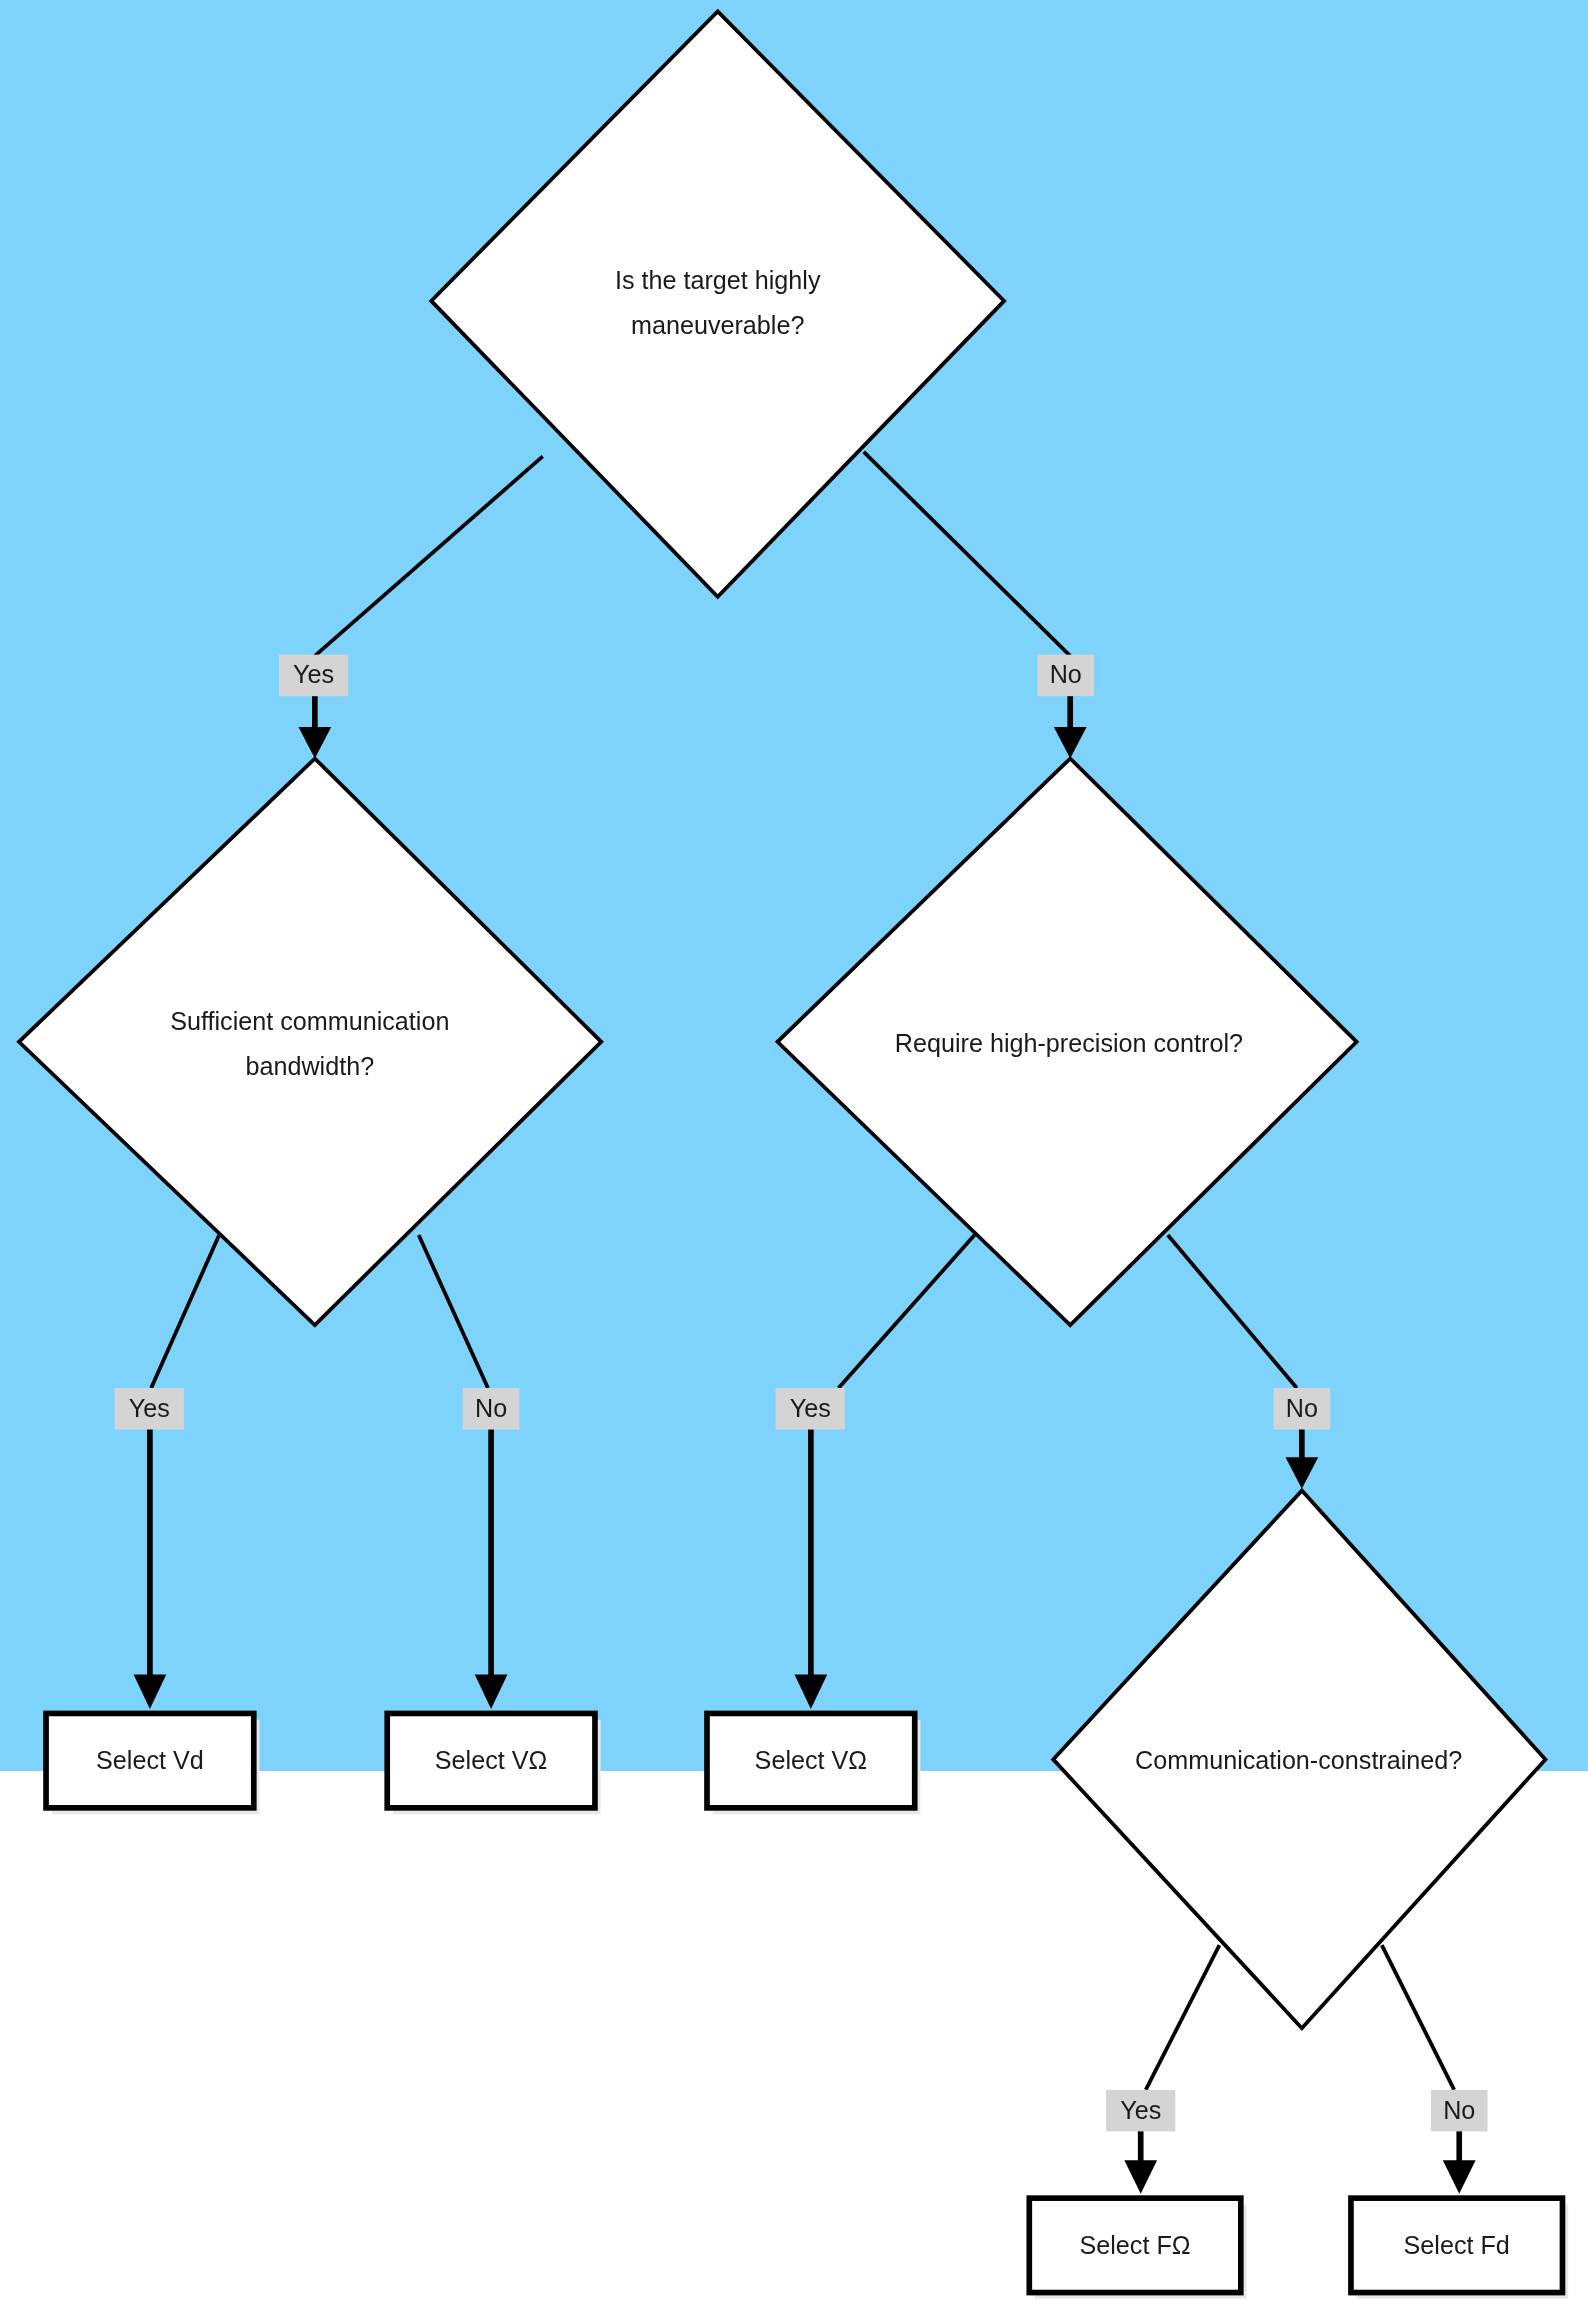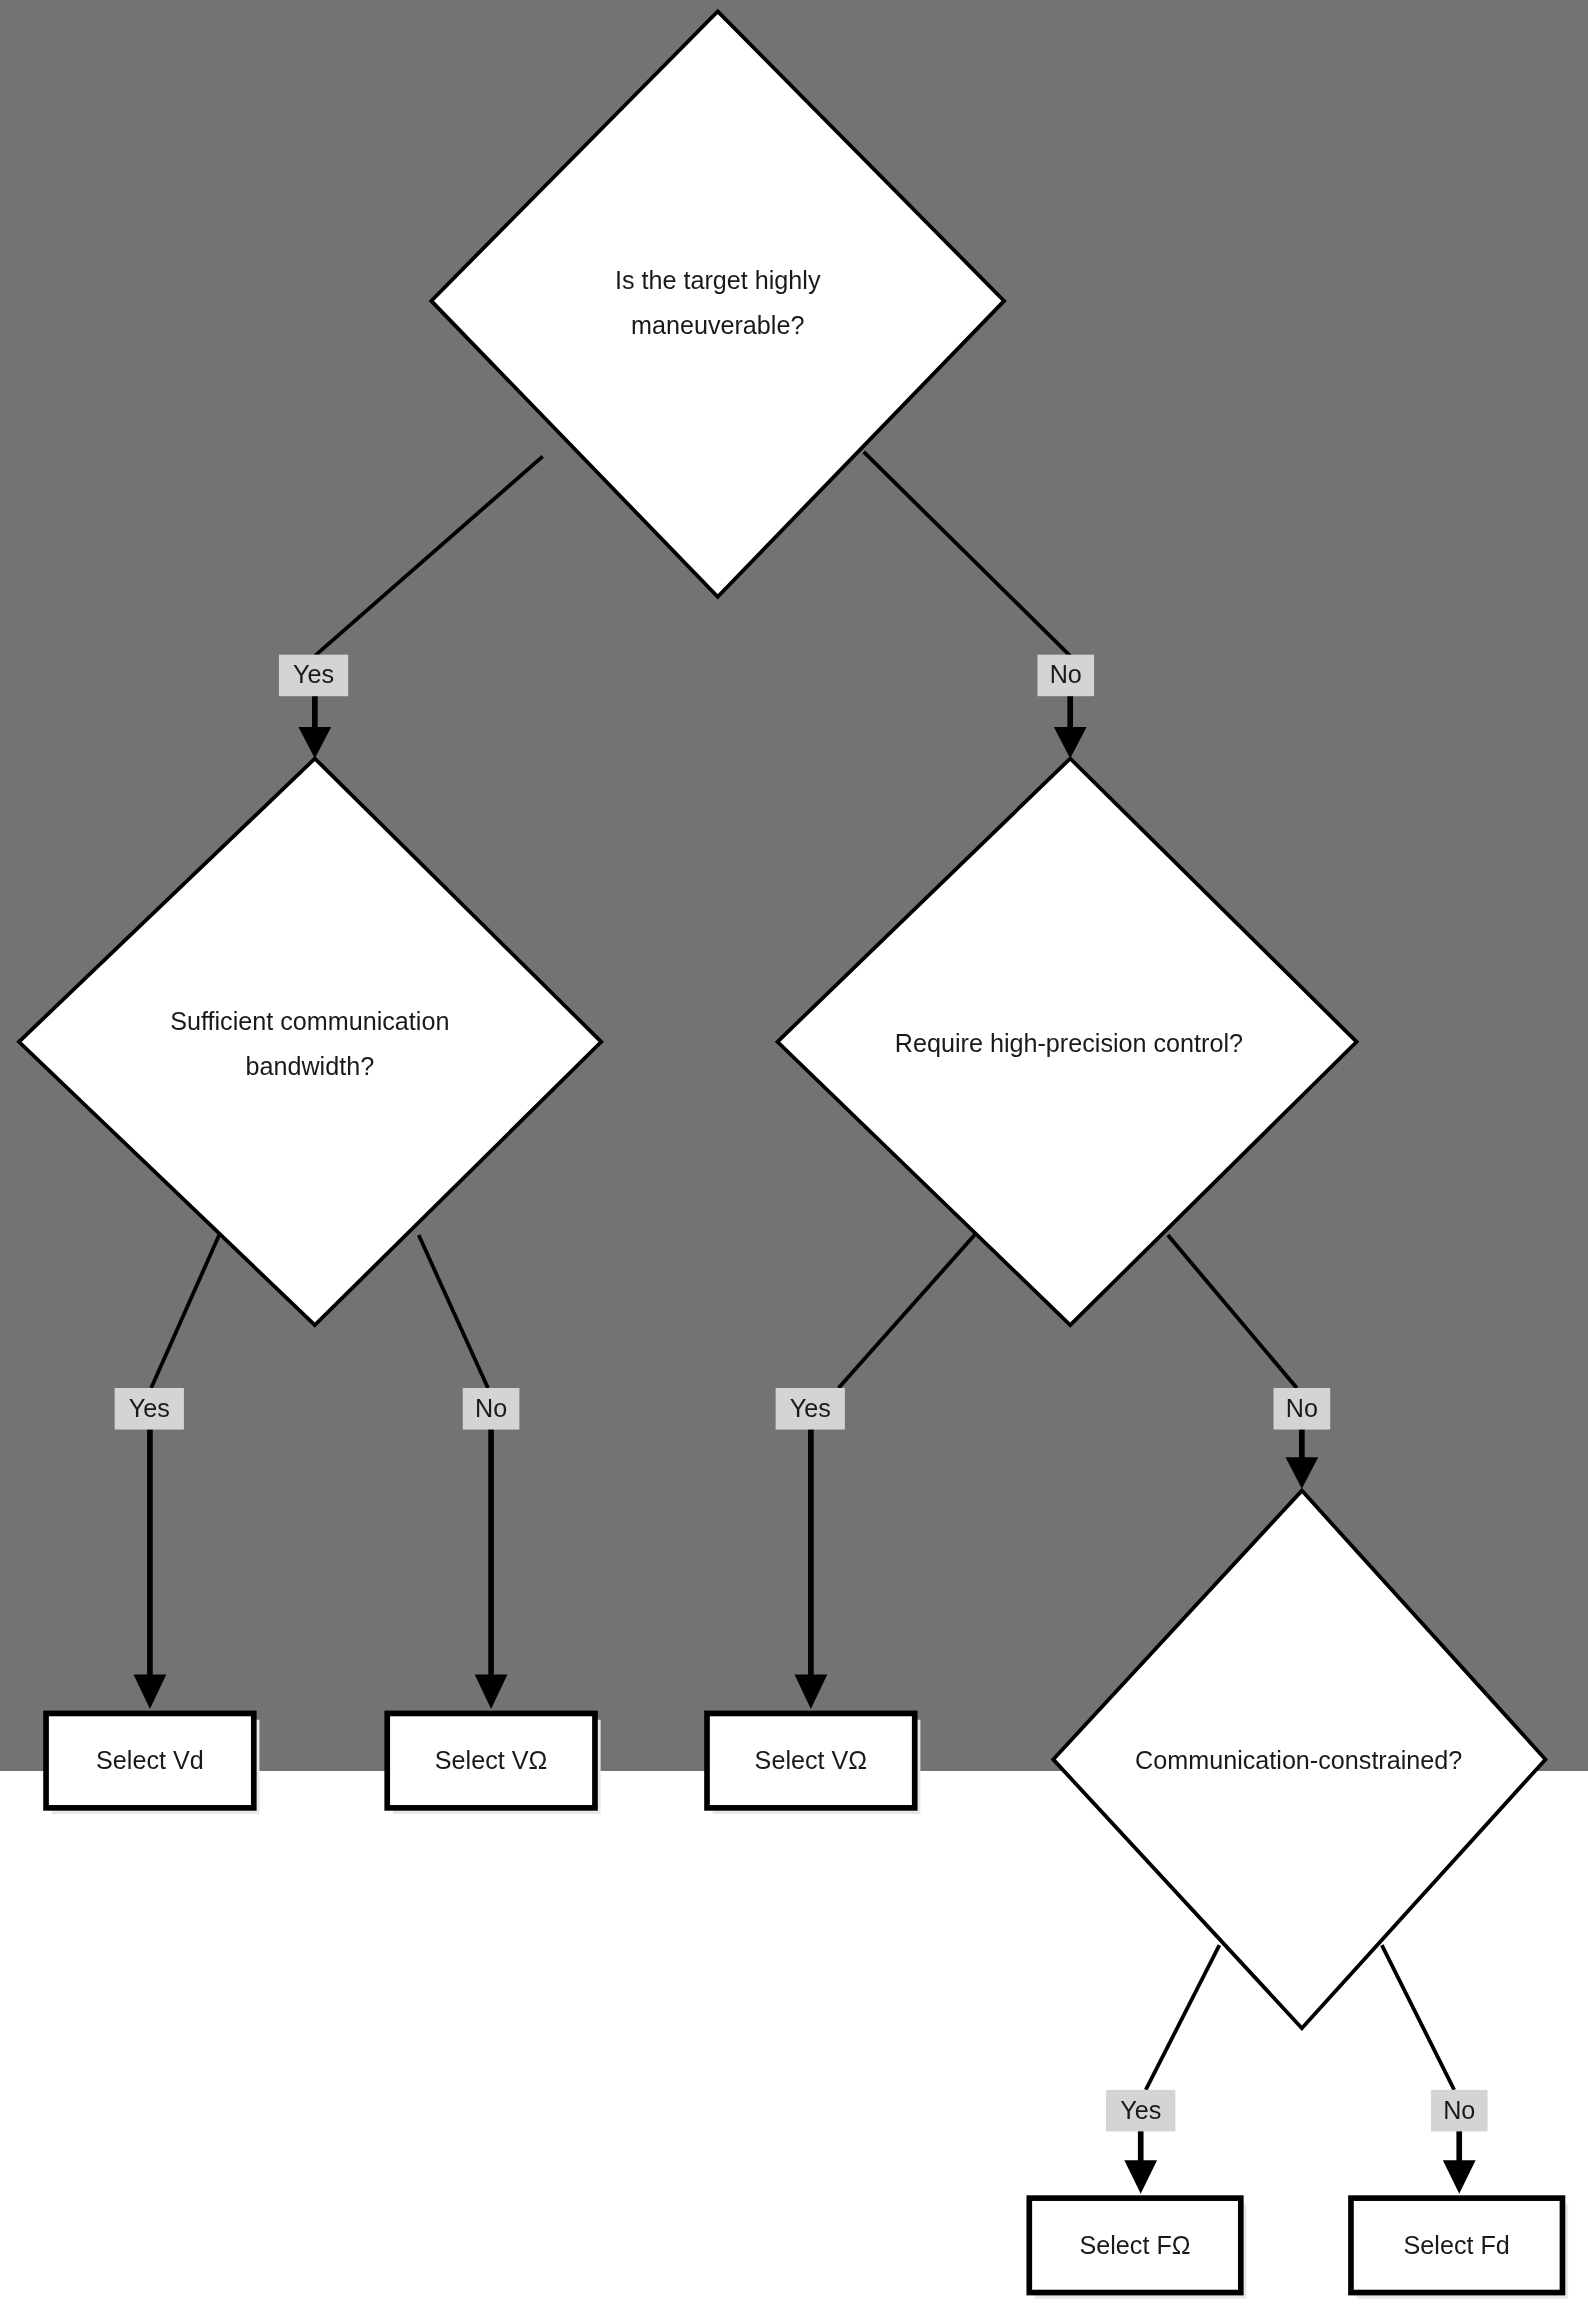--- a/index.html
+++ b/index.html
@@ -10,21 +10,21 @@
   body {
     width: 1589px;
     height: 2319px;
     font-family: "Liberation Sans", sans-serif;
     overflow: hidden;
   }
   #flowchart-root {
     position: relative;
     width: 1589px;
     height: 1771px;
-    background: #737373;
+    background: #7dd3fc;
   }
   svg.chart-svg {
     position: absolute;
     top: 0;
     left: 0;
     width: 1589px;
     height: 2319px;
     display: block;
   }
   .node-text {

